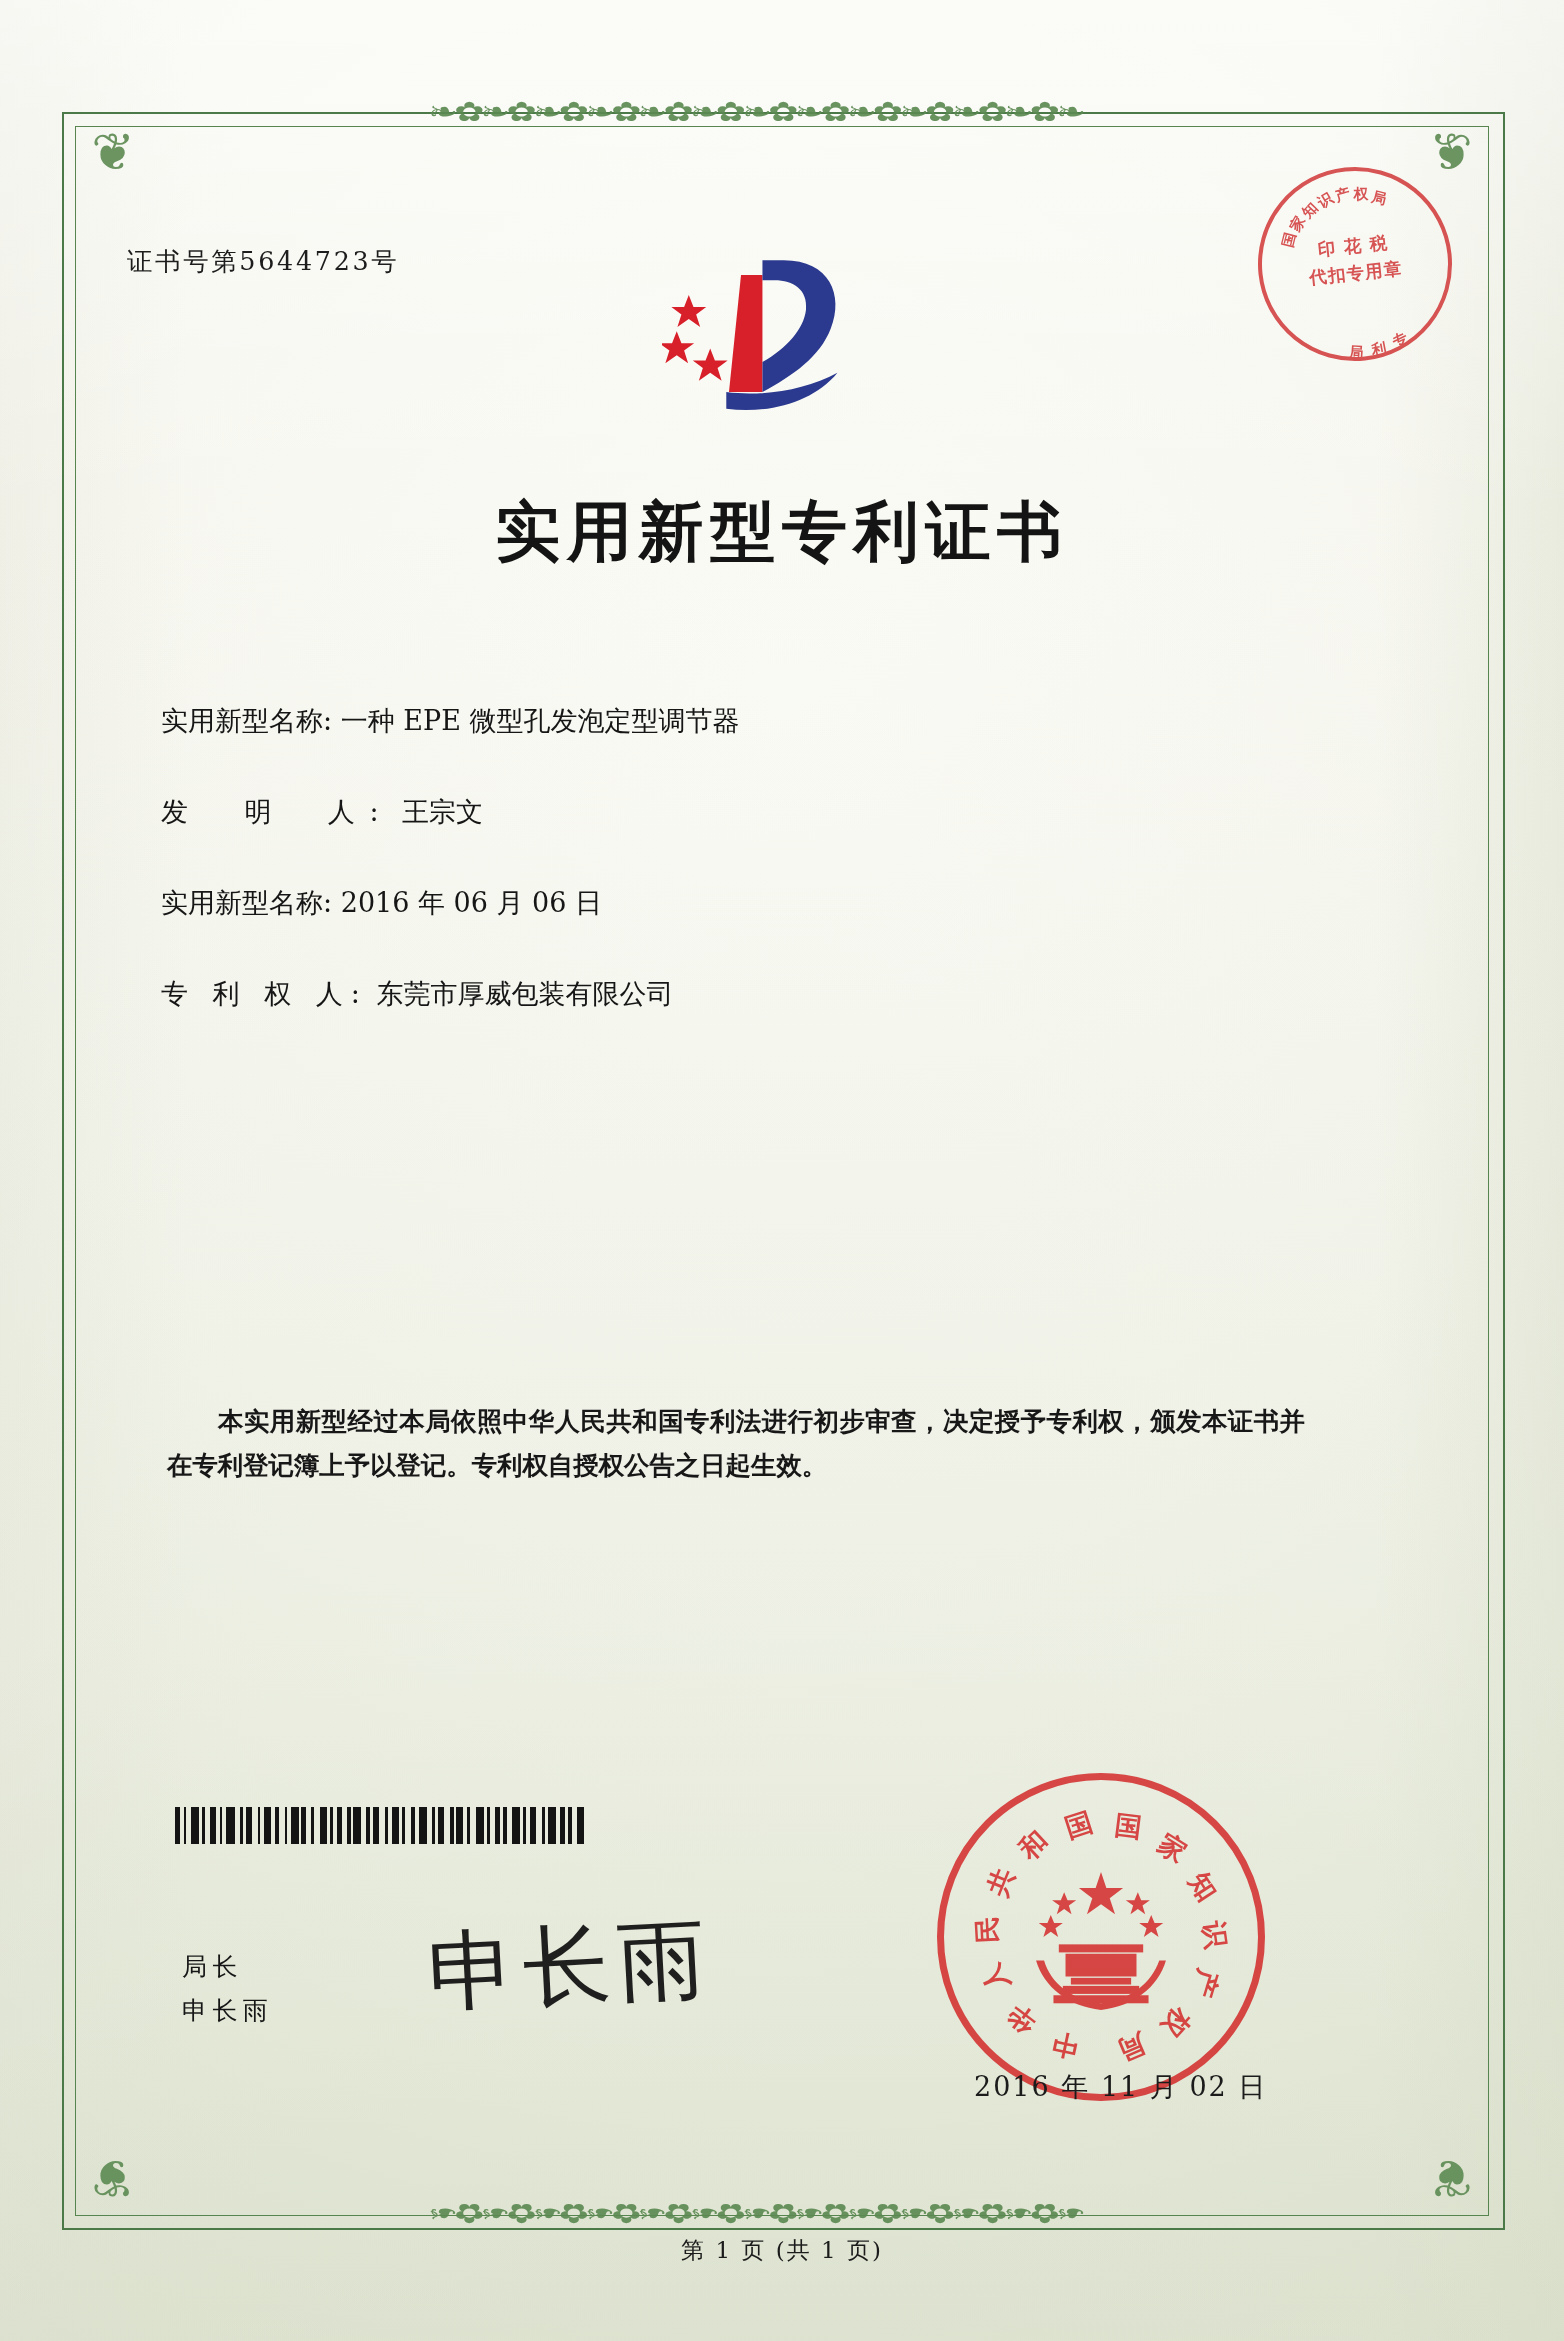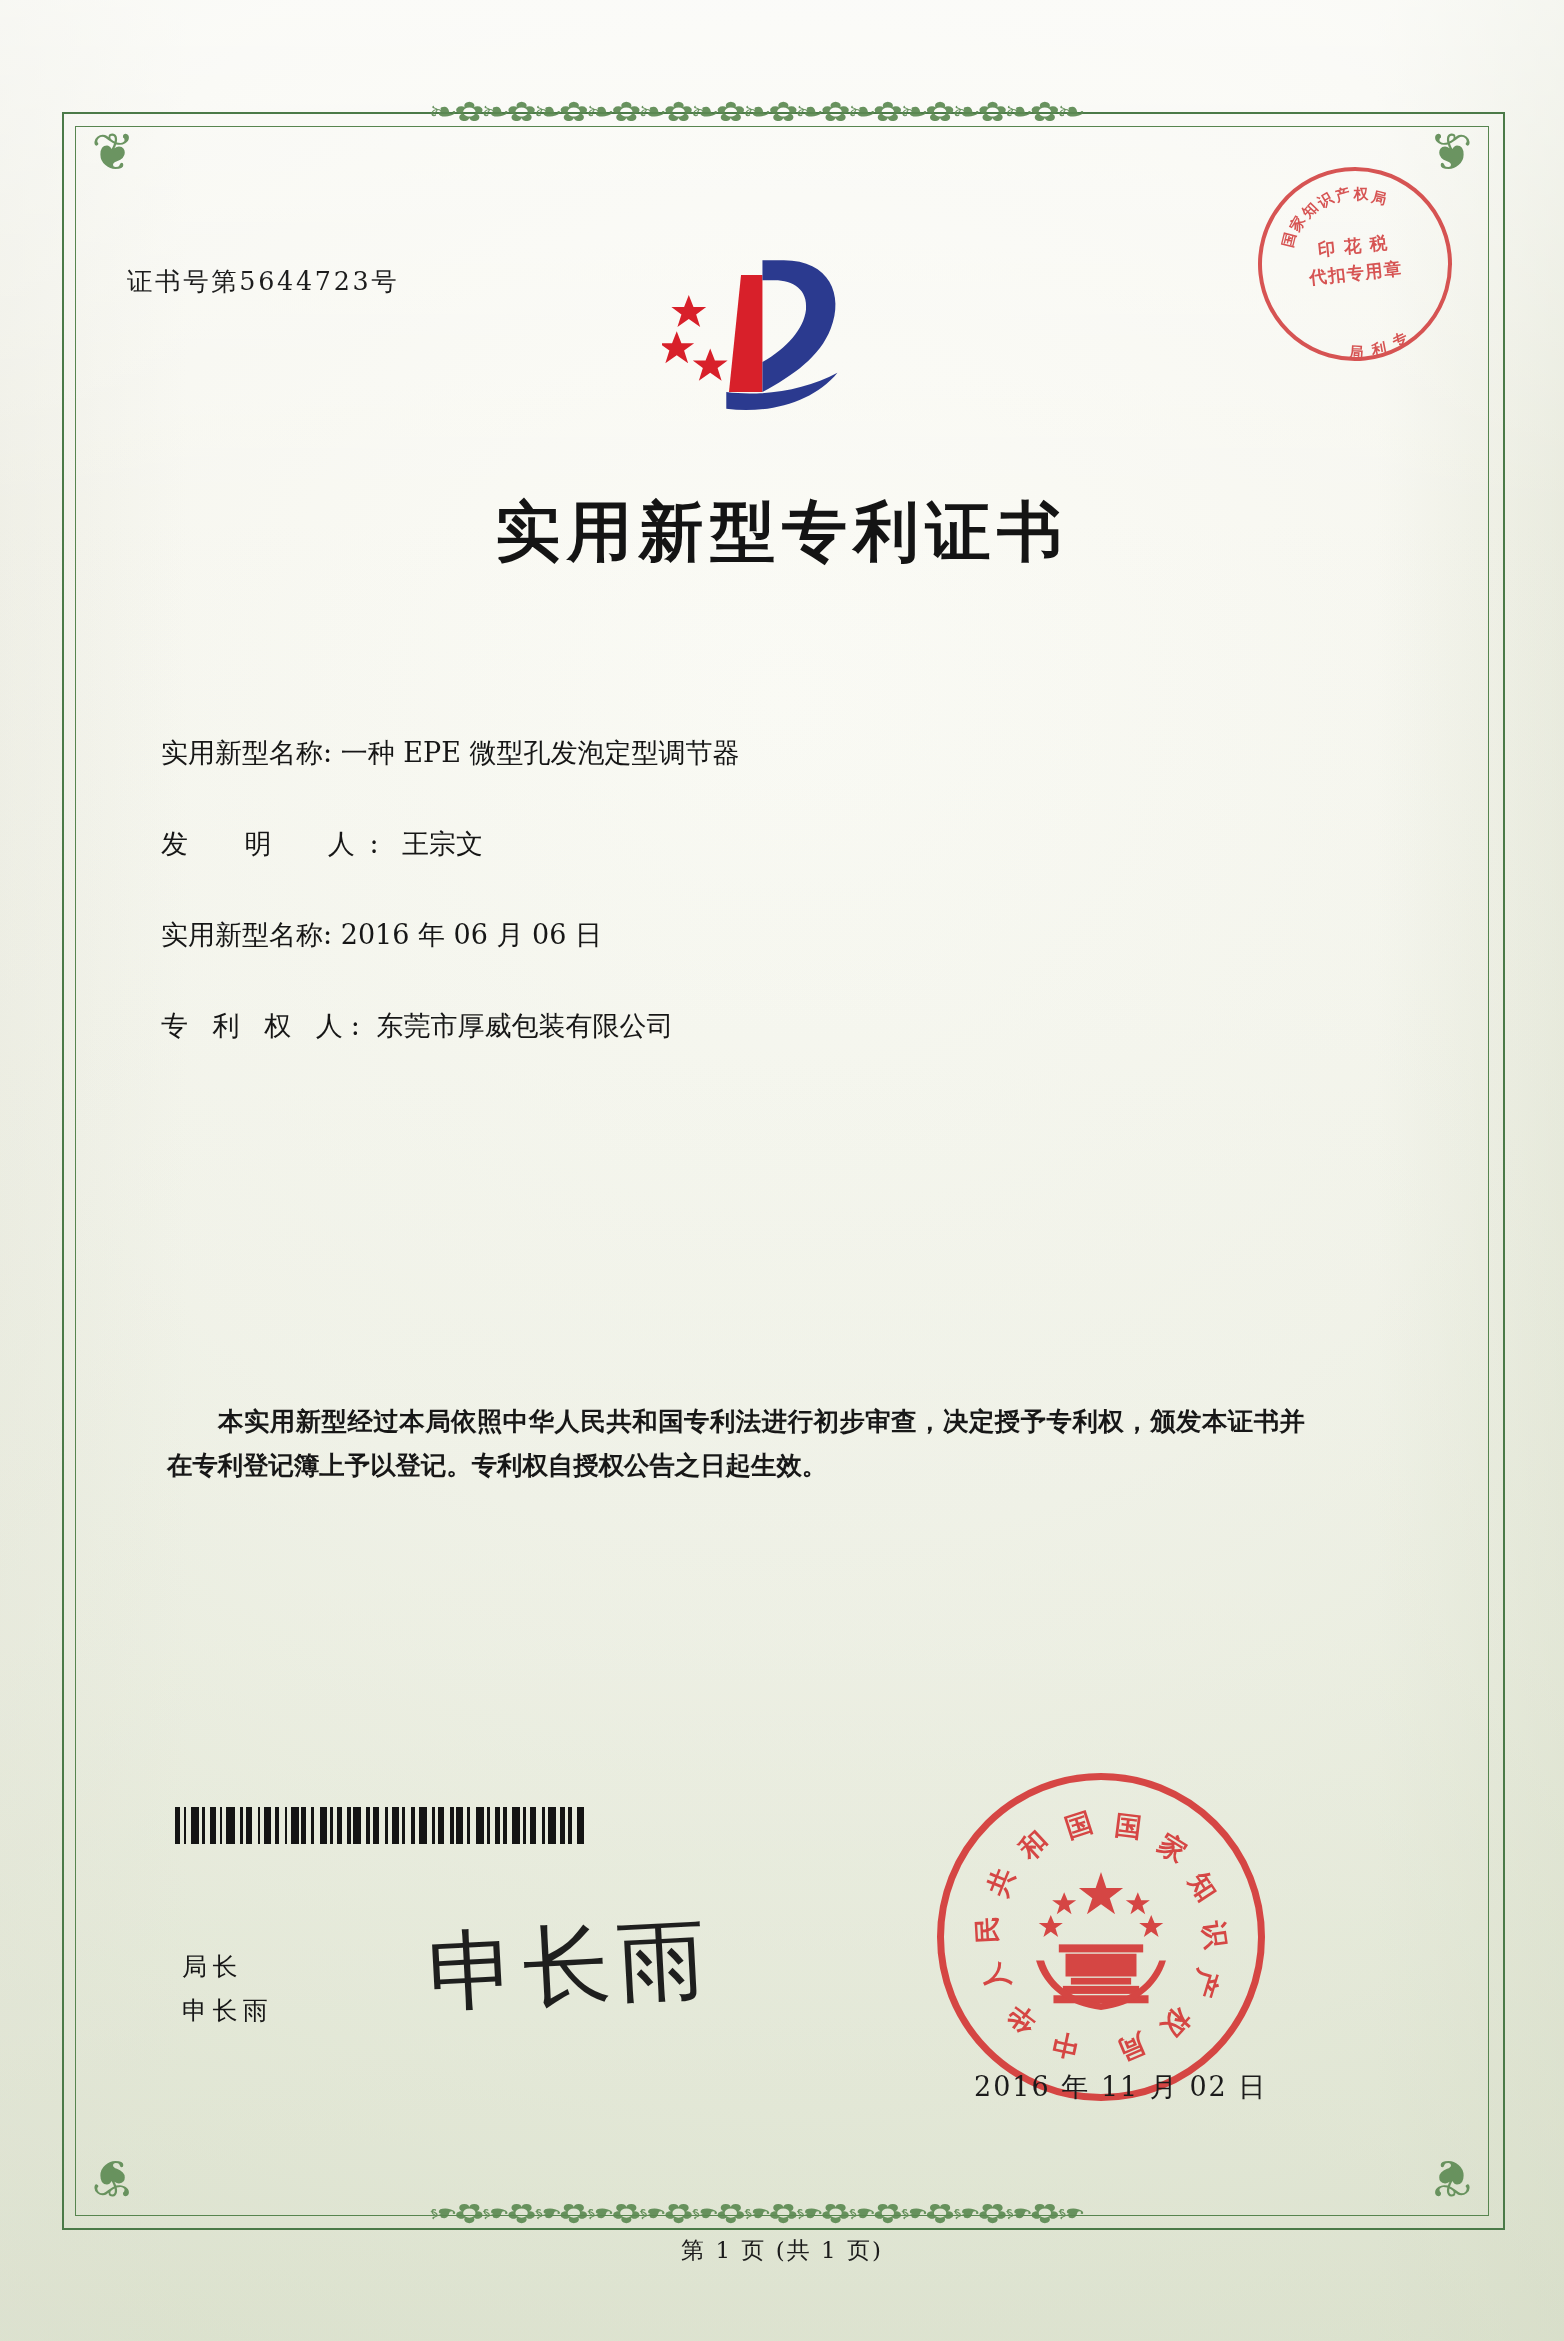--- a/index.html
+++ b/index.html
@@ -79,21 +79,20 @@
   .corner-bl { left: 56px;  top: 2128px; transform: scaleY(-1); }
   .corner-br { left: 1394px; top: 2128px; transform: scale(-1,-1); }
 
   
   .cert-no {
     position: absolute;
     left: 127px; top: 245px;
     font-size: 25.4px;
     letter-spacing: 2.7px;
     color: #1d1d1d;
-    margin-top: 20px;
   }
 
   
   .emblem {
     position: absolute;
     left: 662px; top: 248px;
     width: 221px; height: 181px;
   }
   .emblem svg { display: block; }
 
@@ -138,21 +137,21 @@
     font-size: 17.4px;
     font-weight: bold;
     line-height: 27px;
     letter-spacing: 1.3px;
     font-family: "DejaVu Sans", sans-serif;
   }
 
   
   .fields {
     position: absolute;
-    left: 161px; top: 735px;
+    left: 161px; top: 703px;
     width: 1138px;
   }
   .field-row {
     font-size: 27px;
     color: #161616;
     margin-bottom: 55px;
     white-space: nowrap;
   }
   .field-label {
     display: inline-block;

